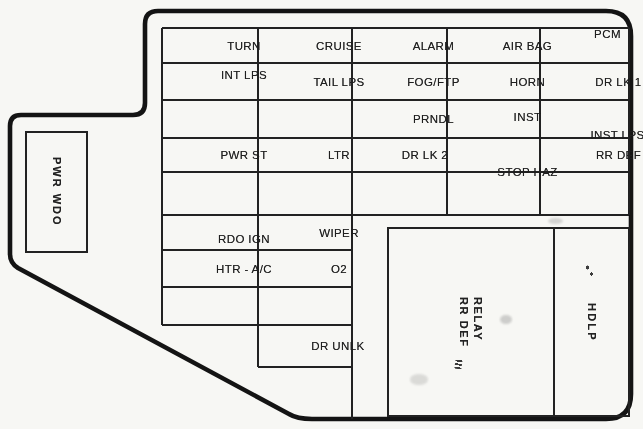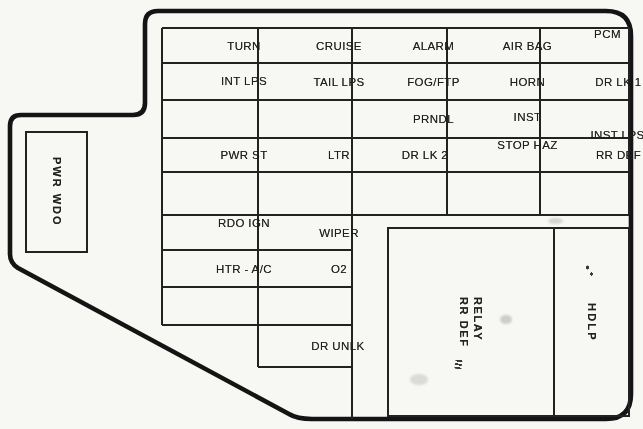--- a/index.html
+++ b/index.html
@@ -53,25 +53,25 @@
     <path d="M352 28 H629 M352 63 H629 M352 100 H629 M352 138 H629 M352 172 H629 M352 215 H629
              M447 28 V215 M540 28 V215 M629 28 V215" fill="none" stroke="#222" stroke-width="2"></path>
 
     <g>
       <rect x="388" y="228" width="241" height="188" fill="none" stroke="#222" stroke-width="2"></rect>
       <line x1="554" y1="228" x2="554" y2="416" stroke="#222" stroke-width="2"></line>
     </g>
   </svg>
 
   <div class="cell" style="left:162px;top:28px;width:96px;height:35px">TURN</div>
-  <div class="cell" style="left:162px;top:62px;width:96px;height:37px">INT LPS</div>
+  <div class="cell" style="left:162px;top:56px;width:96px;height:37px">INT LPS</div>
   <div class="cell" style="left:162px;top:100px;width:96px;height:38px"></div>
   <div class="cell" style="left:162px;top:138px;width:96px;height:34px">PWR ST</div>
   <div class="cell" style="left:162px;top:172px;width:96px;height:43px"></div>
-  <div class="cell" style="left:162px;top:199px;width:96px;height:47px">RDO IGN</div>
+  <div class="cell" style="left:162px;top:215px;width:96px;height:47px">RDO IGN</div>
   <div class="cell" style="left:162px;top:250px;width:96px;height:37px">HTR - A/C</div>
   <div class="cell" style="left:162px;top:287px;width:96px;height:38px"></div>
 
   <div class="cell" style="left:258px;top:28px;width:94px;height:35px">CRUISE</div>
   <div class="cell" style="left:258px;top:63px;width:94px;height:37px">TAIL LPS</div>
   <div class="cell" style="left:258px;top:100px;width:94px;height:38px"></div>
   <div class="cell" style="left:258px;top:138px;width:94px;height:34px">LTR</div>
   <div class="cell" style="left:258px;top:172px;width:94px;height:43px"></div>
   <div class="cell" style="left:258px;top:215px;width:94px;height:35px">WIPER</div>
   <div class="cell" style="left:258px;top:250px;width:94px;height:37px">O2</div>
@@ -80,21 +80,21 @@
 
   <div class="cell" style="left:352px;top:28px;width:95px;height:35px">ALARM</div>
   <div class="cell" style="left:352px;top:63px;width:95px;height:37px">FOG/FTP</div>
   <div class="cell" style="left:352px;top:100px;width:95px;height:38px">PRNDL</div>
   <div class="cell" style="left:352px;top:138px;width:78px;height:34px">DR LK 2</div>
   <div class="cell" style="left:352px;top:172px;width:95px;height:43px"></div>
 
   <div class="cell" style="left:447px;top:28px;width:93px;height:35px">AIR BAG</div>
   <div class="cell" style="left:447px;top:63px;width:93px;height:37px">HORN</div>
   <div class="cell" style="left:447px;top:100px;width:93px;height:34px">INST</div>
-  <div class="cell" style="left:447px;top:128px;width:93px;height:34px">STOP HAZ</div>
+  <div class="cell" style="left:447px;top:155px;width:93px;height:34px">STOP HAZ</div>
   <div class="cell" style="left:447px;top:172px;width:93px;height:43px"></div>
 
   <div class="cell" style="left:540px;top:16px;width:67px;height:35px">PCM</div>
   <div class="cell" style="left:540px;top:63px;width:89px;height:37px">DR LK 1</div>
   <div class="cell" style="left:540px;top:116px;width:87px;height:38px">INST LPS</div>
   <div class="cell" style="left:540px;top:138px;width:89px;height:34px">RR DEF</div>
   <div class="cell" style="left:540px;top:172px;width:89px;height:43px"></div>
 
   <div class="vwrap" style="left:26px;top:132px;width:61px;height:120px">
     <div class="vtext" style="letter-spacing:2px">PWR WDO</div>

